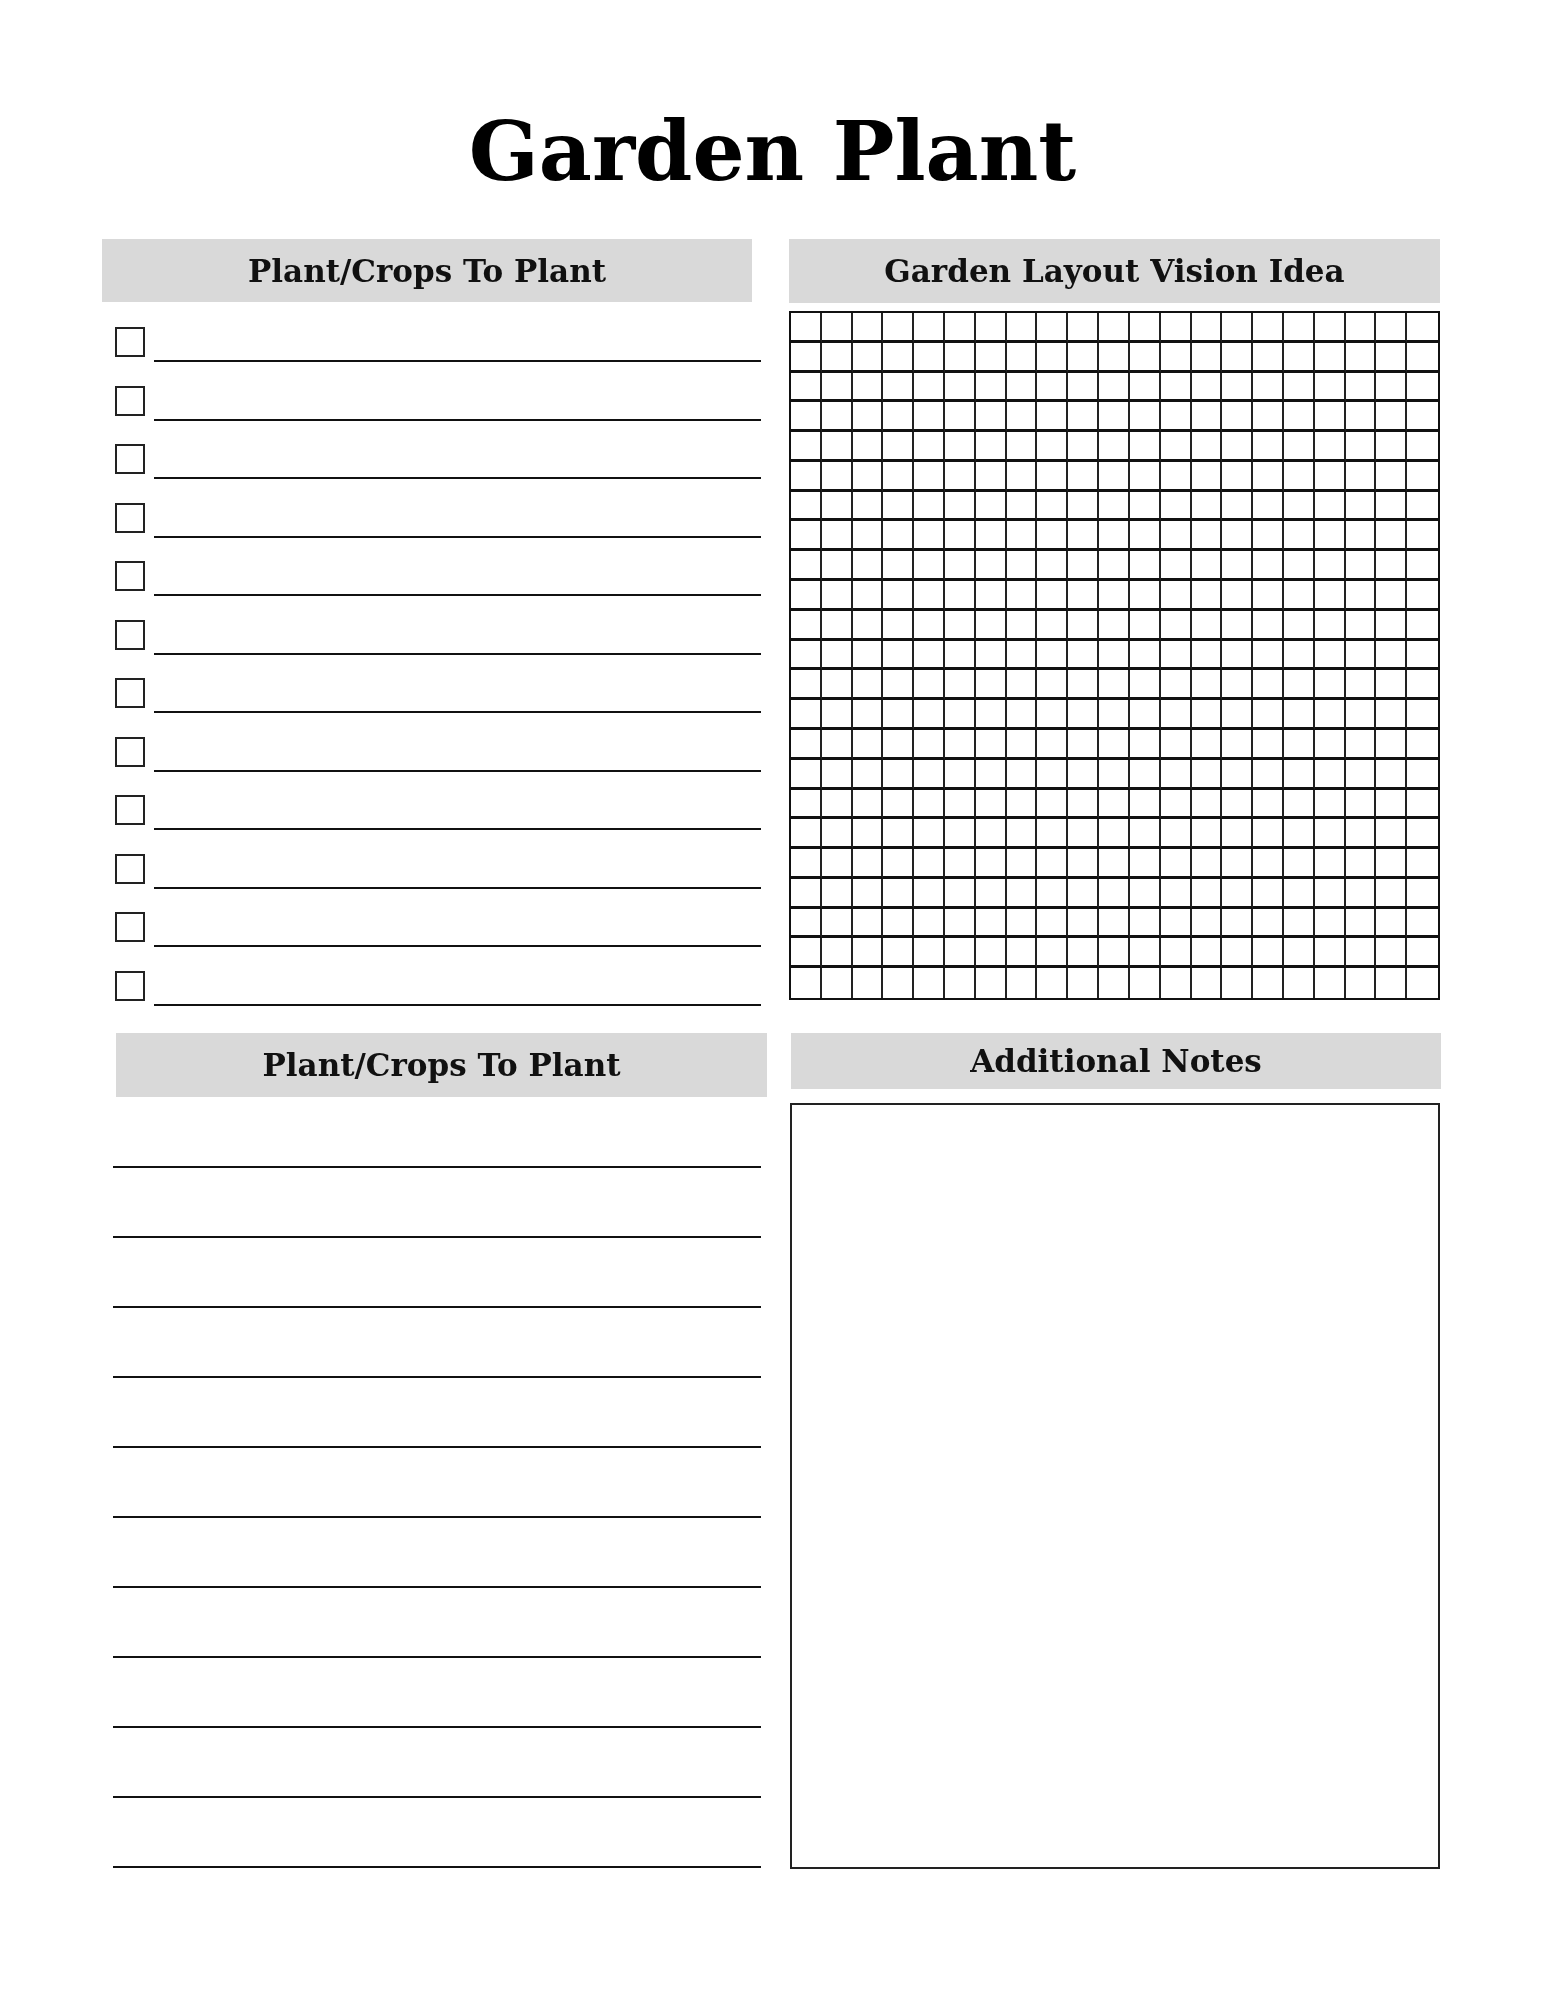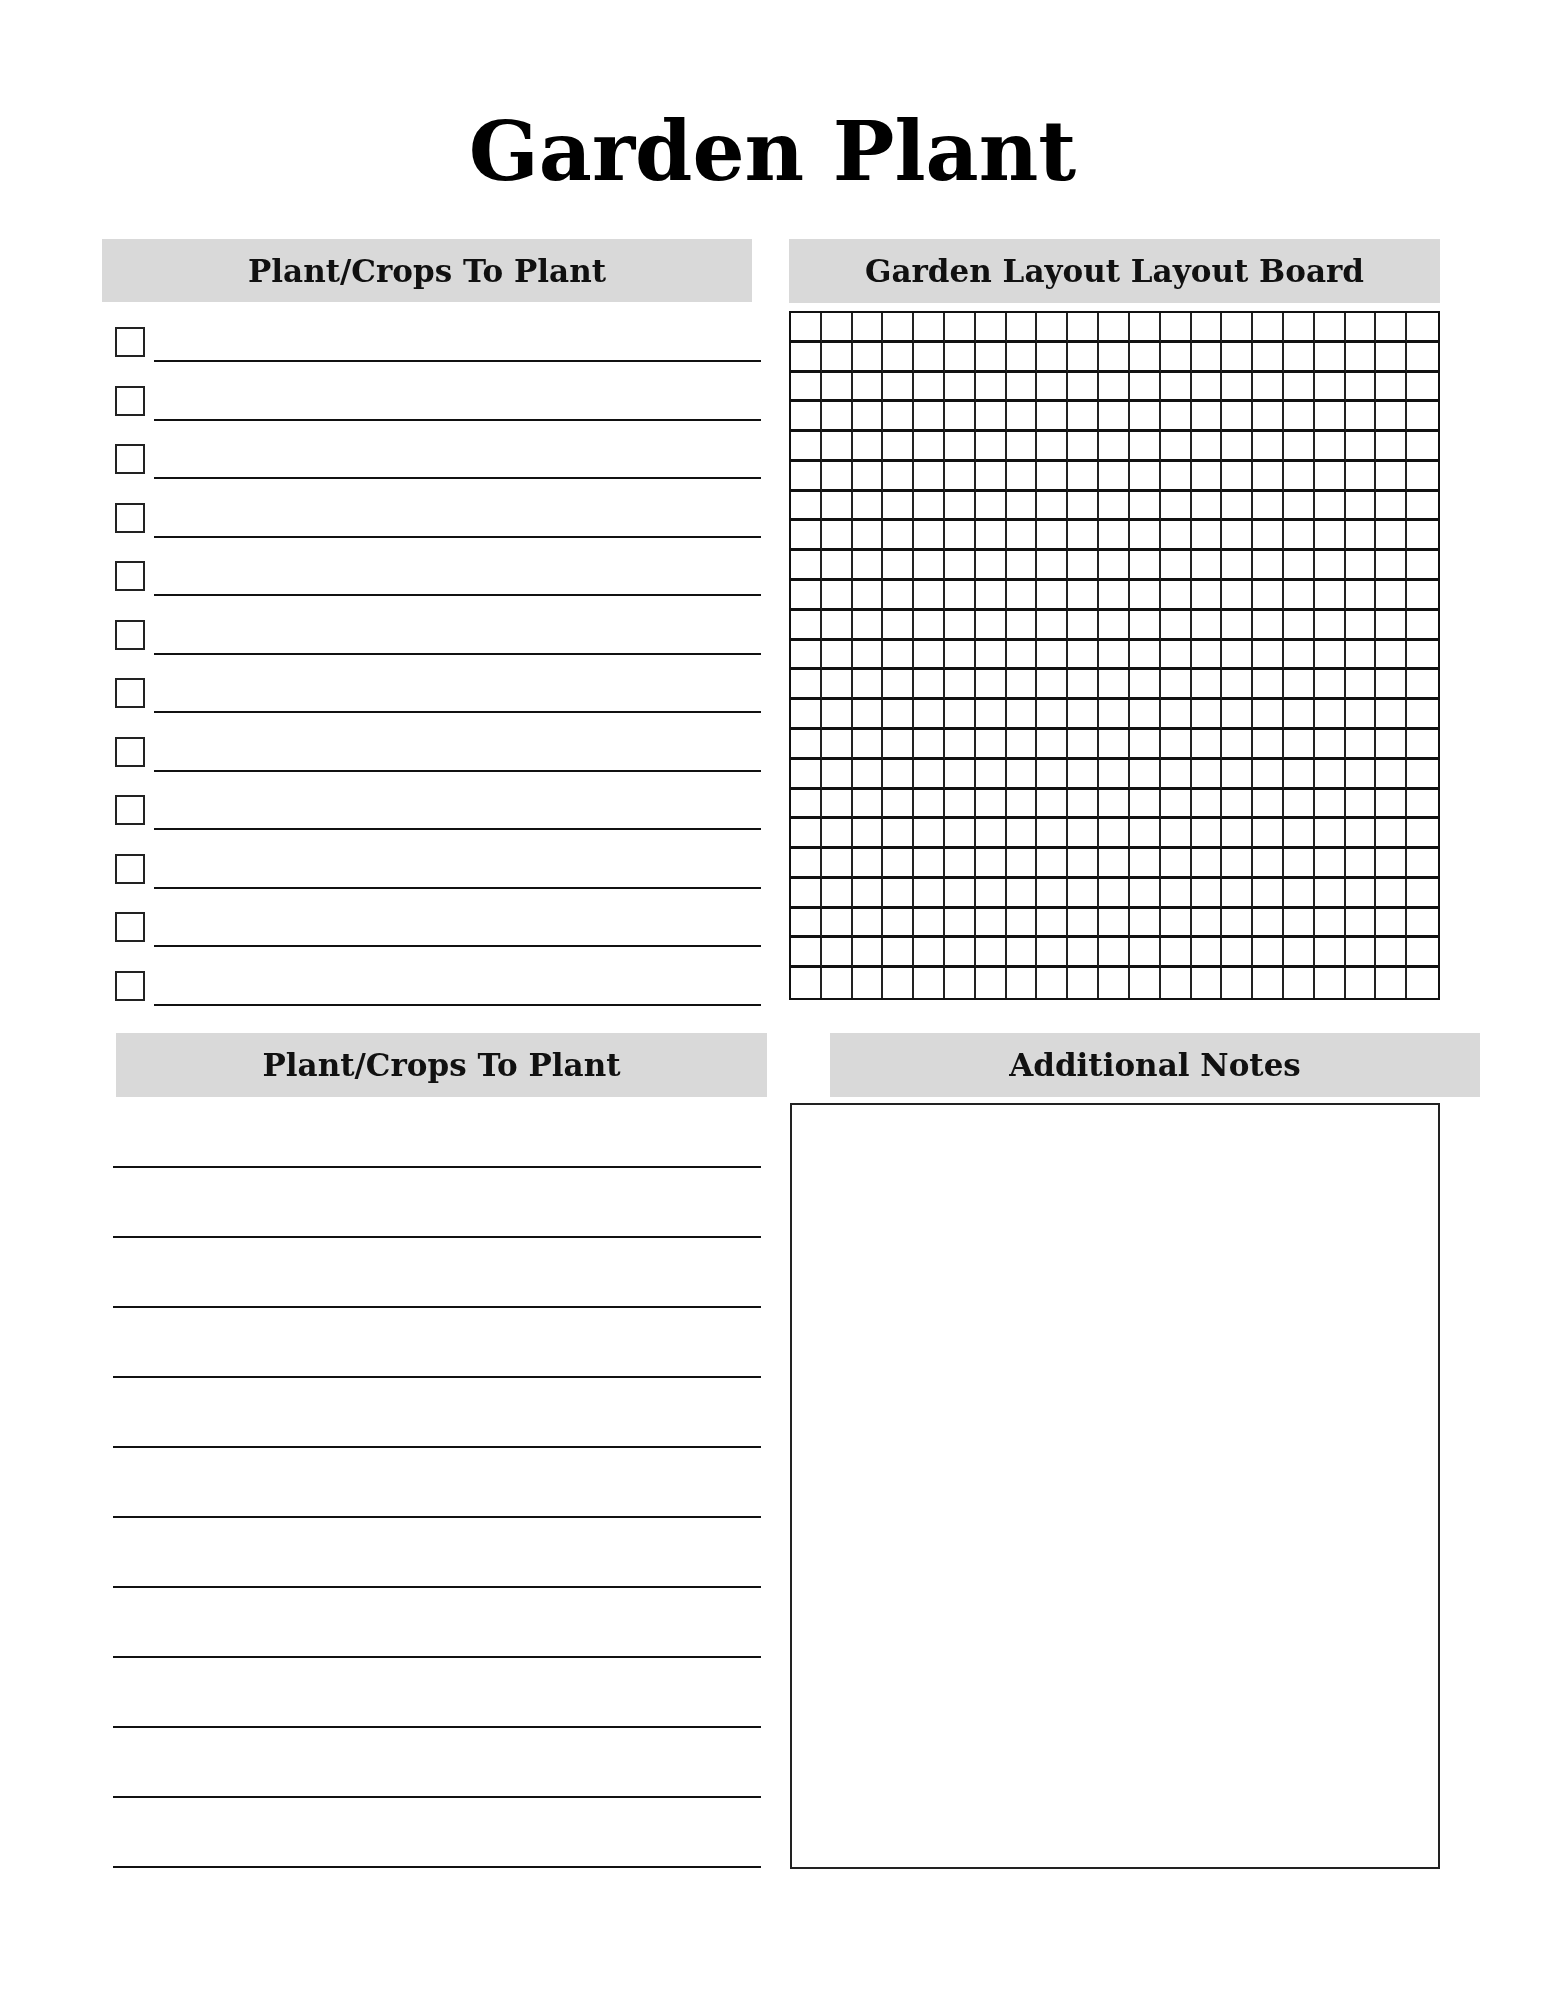--- a/index.html
+++ b/index.html
@@ -35,21 +35,21 @@
       align-items: center;
       justify-content: center;
       font-family: "DejaVu Serif", serif;
       font-weight: bold;
       font-size: 31px;
       color: #111111;
     }
     #hdr-tl { left: 102px; top: 239px; width: 650px; height: 63px; }
     #hdr-tr { left: 789px; top: 239px; width: 651px; height: 64px; }
     #hdr-bl { left: 116px; top: 1033px; width: 651px; height: 64px; }
-    #hdr-br { left: 830px; top: 1033px; width: 650px; height: 64px; }
+    #hdr-br { left: 791px; top: 1033px; width: 650px; height: 56px; }
 
     .check-row {
       position: absolute;
       left: 115px;
       width: 647px;
       height: 40px;
     }
     .checkbox {
       position: absolute;
       left: 0;
@@ -162,21 +162,21 @@
       <div class="checkbox"></div>
       <div class="check-line"></div>
     </div>
     <div class="check-row" style="top: 971px;">
       <div class="checkbox"></div>
       <div class="check-line"></div>
     </div>
   </div>
 
 <div class="header" id="hdr-tr">
-  <span>Garden Layout Layout Board</span>
+  <span>Garden Layout Vision Idea</span>
 </div>
 <div class="grid" id="layout-grid">
     <div class="cell"></div>
     <div class="cell"></div>
     <div class="cell"></div>
     <div class="cell"></div>
     <div class="cell"></div>
     <div class="cell"></div>
     <div class="cell"></div>
     <div class="cell"></div>

